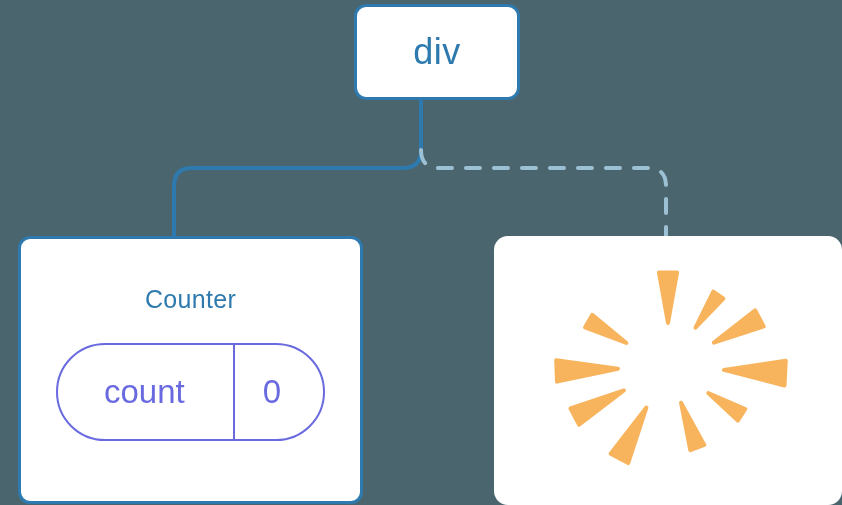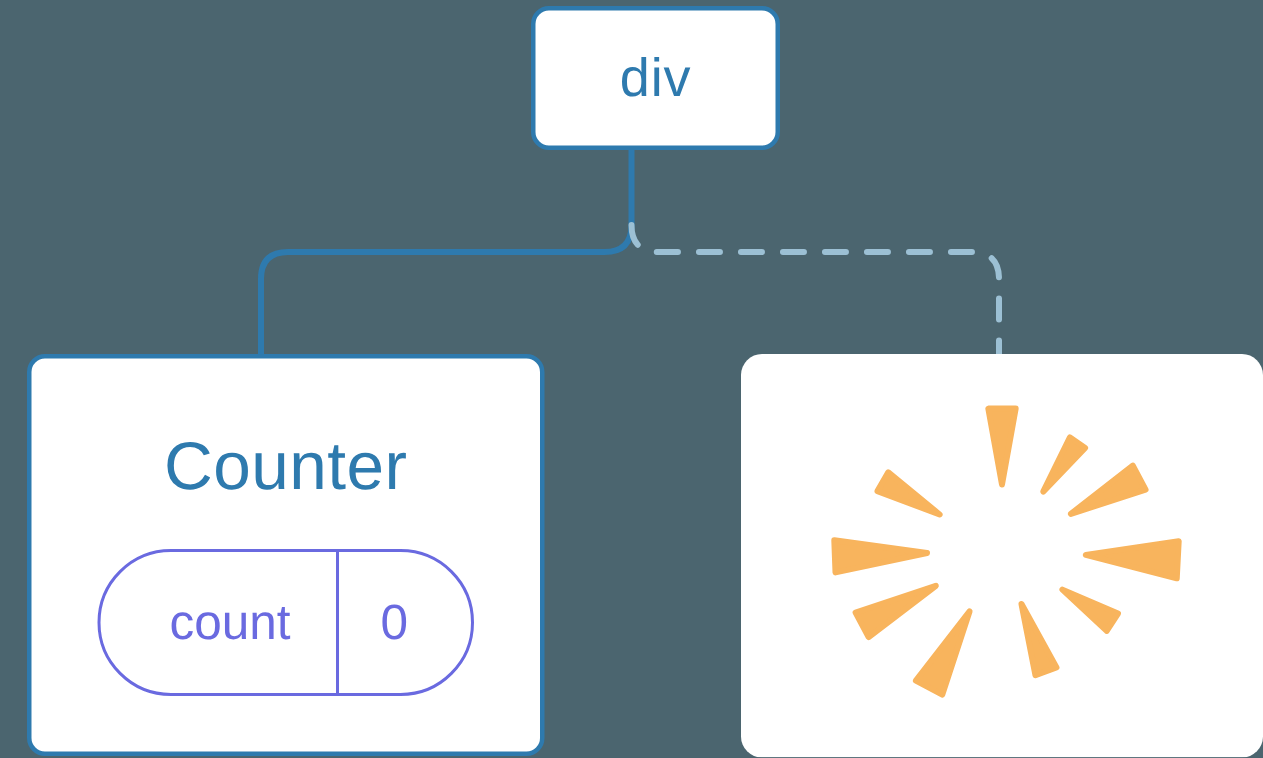--- a/index.html
+++ b/index.html
@@ -61,41 +61,41 @@
     width: 345px;
     height: 268px;
     border-radius: 12px;
     display: flex;
     flex-direction: column;
     align-items: center;
     padding-top: 46px;
   }
   #node-counter .node-label {
     color: #2e7aae;
-    font-size: 45px;
+    font-size: 25px;
     letter-spacing: 0.3px;
   }
 
   
   .pill {
     margin-top: 29px;
     display: flex;
     align-items: stretch;
     height: 98px;
     border: 2px solid #6a6ae0;
     border-radius: 49px;
     box-sizing: border-box;
     overflow: hidden;
     background: #ffffff;
   }
   .pill-key {
     display: flex;
     align-items: center;
     justify-content: center;
-    padding: 0 30px 0 46px;
+    padding: 0 48px 0 46px;
     color: #6a6ae0;
     font-size: 33px;
     box-sizing: border-box;
   }
   .pill-divider {
     width: 2px;
     background: #6a6ae0;
     flex: 0 0 2px;
   }
   .pill-value {

